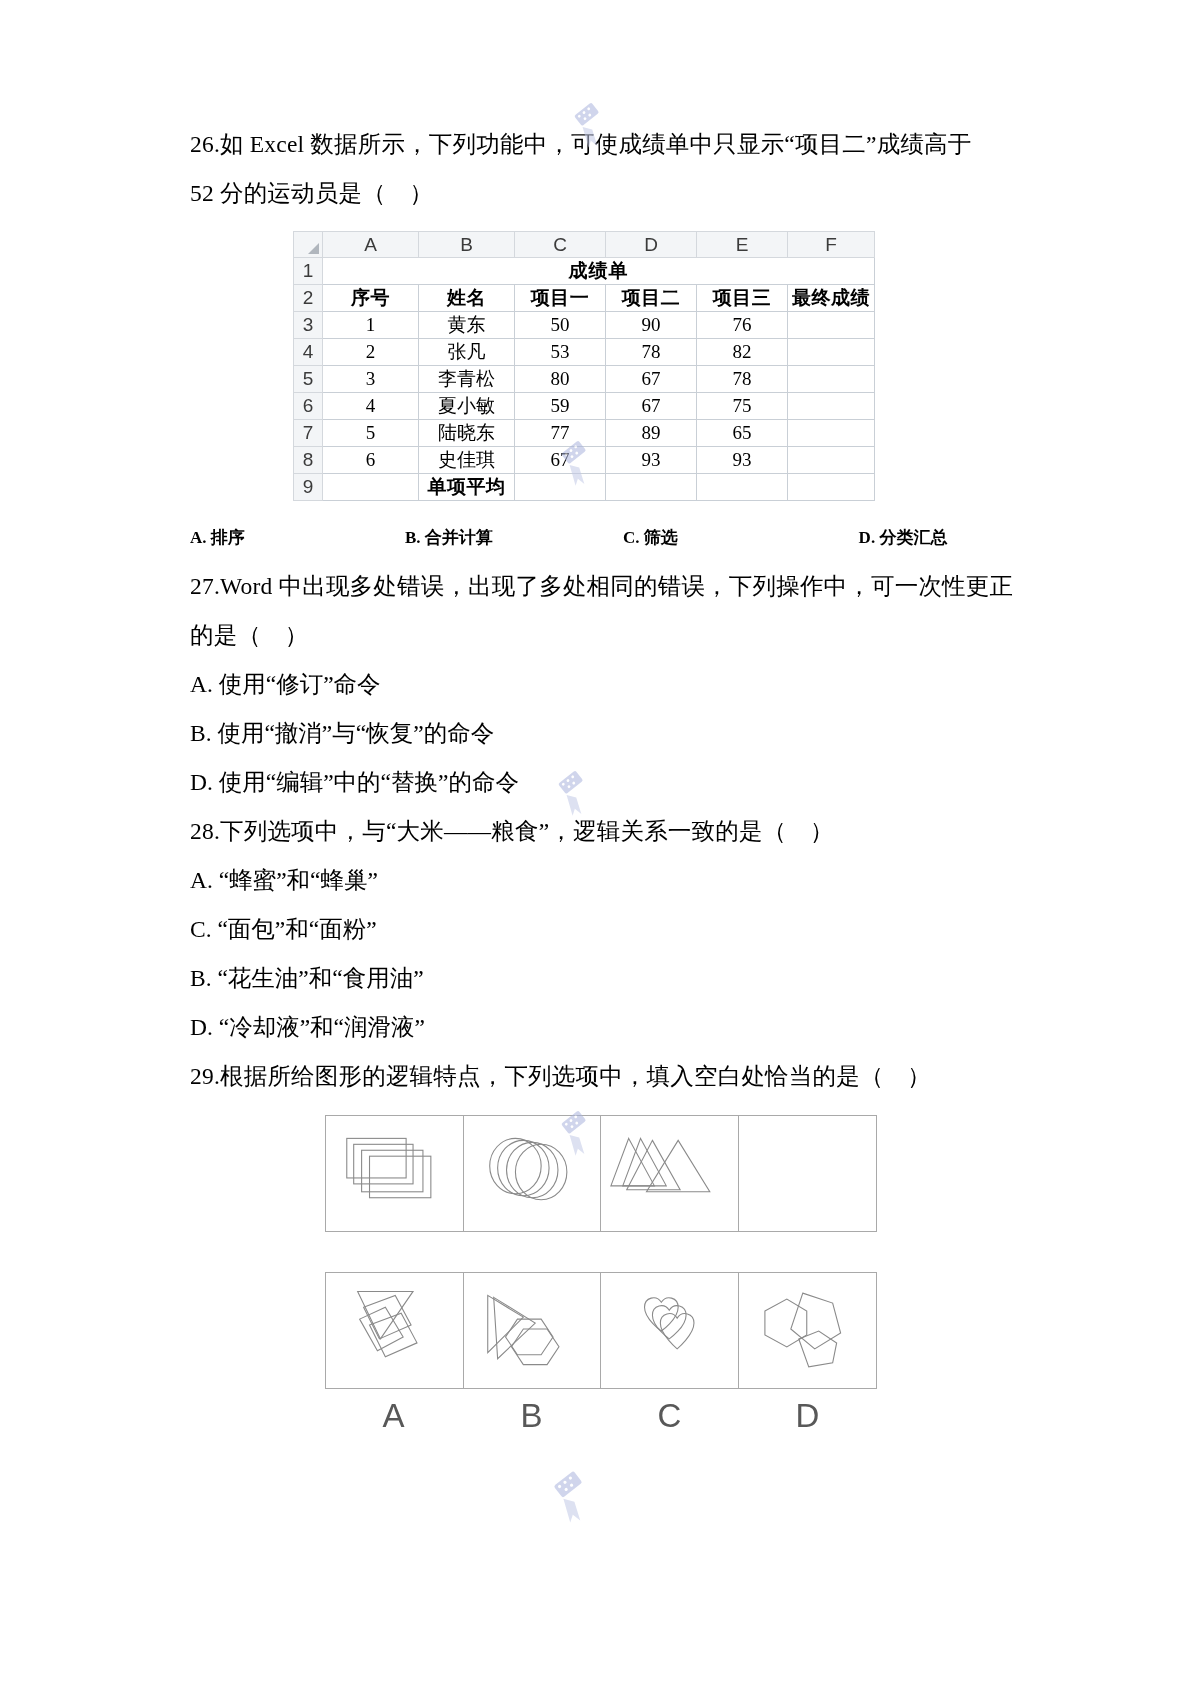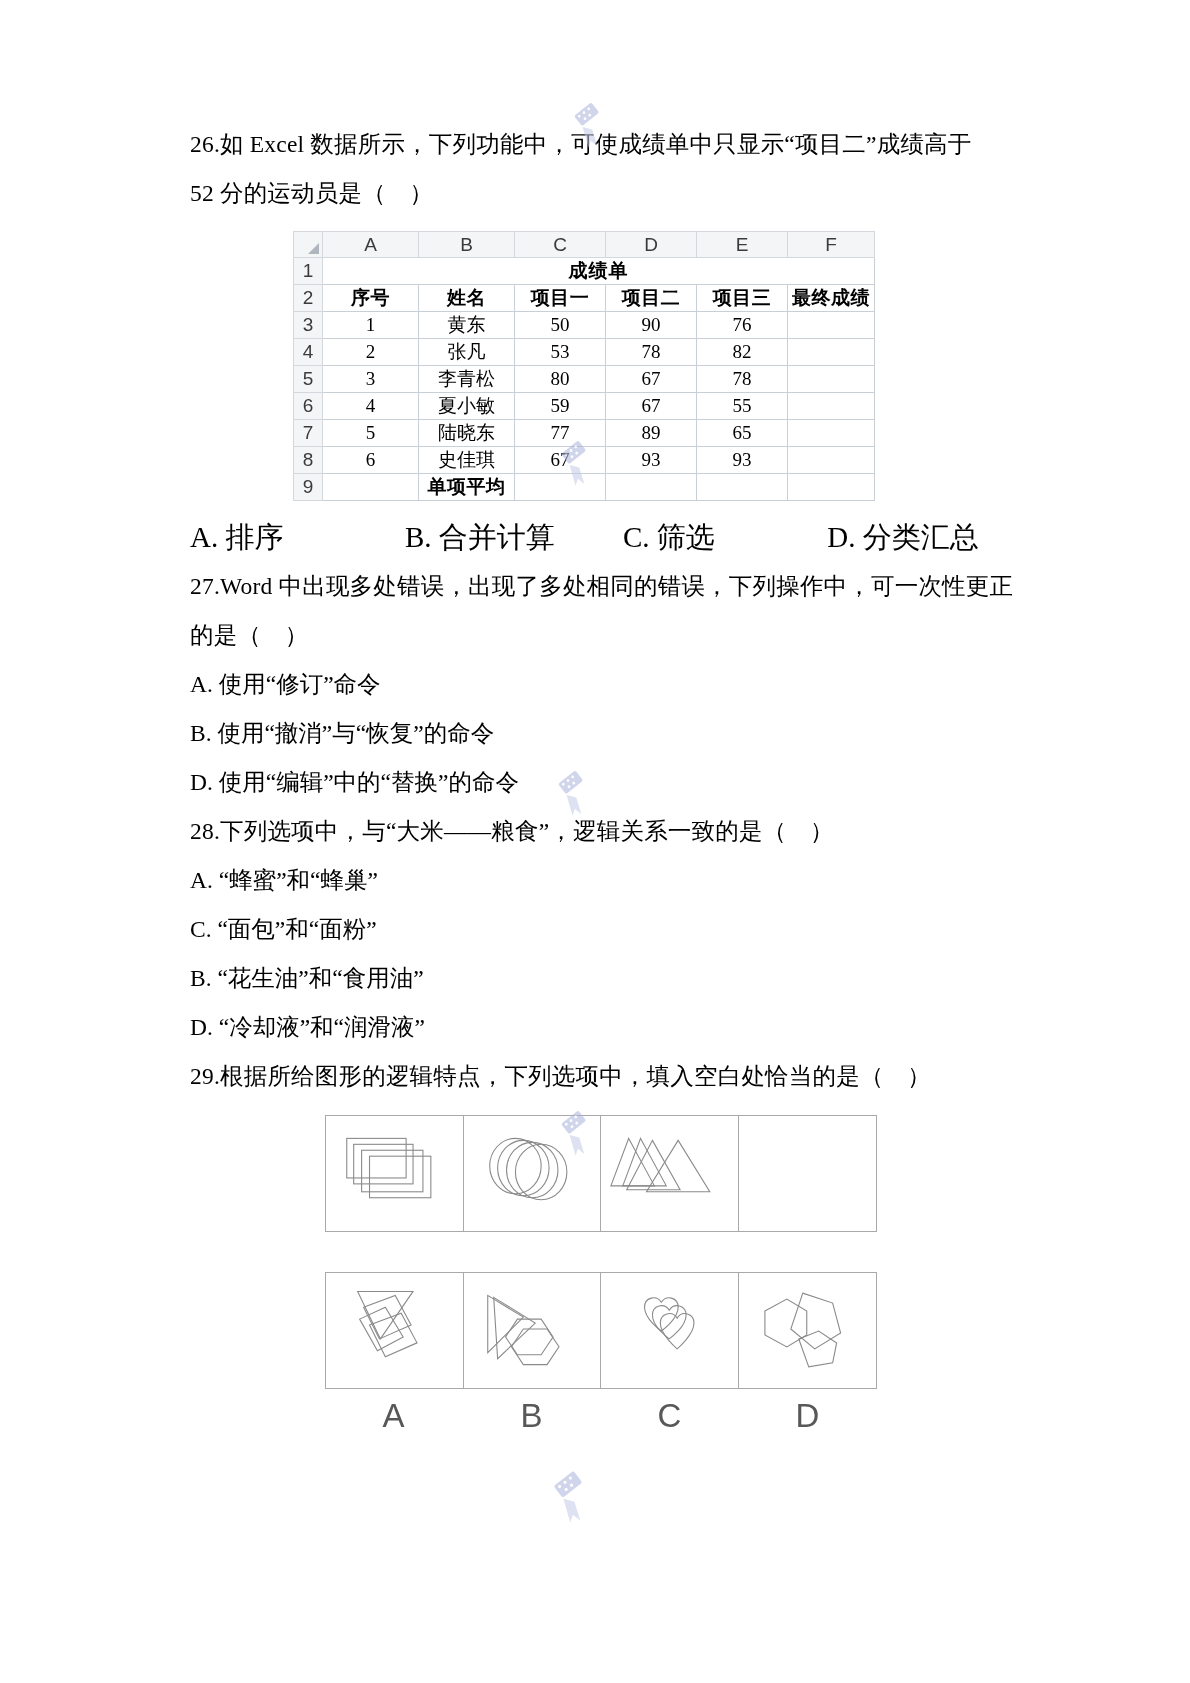--- a/index.html
+++ b/index.html
@@ -32,23 +32,24 @@
     font-size: 23.5px;
     line-height: 49px;
     letter-spacing: 0.2px;
     white-space: nowrap;
   }
   .qblock {
     margin-bottom: 0px;
   }
   .opt-row {
     display: flex;
-    font-size: 29px;
+    font-size: 17px;
     line-height: 49px;
     white-space: nowrap;
+    font-weight: bold;
   }
   .opt-row > div { }
   .opt-a { width: 215px; }
   .opt-b { width: 218px; }
   .opt-c { width: 190px; }
   .opt-d { width: 180px; text-align: center; }
 
   .opt-line {
     font-size: 23.5px;
     line-height: 49px;
@@ -243,21 +244,21 @@
           <td class="num-cell">67</td>
           <td class="num-cell">78</td>
           <td class="num-cell"></td>
         </tr>
         <tr>
           <td class="rowhdr">6</td>
           <td class="num-cell">4</td>
           <td class="name-cell">夏小敏</td>
           <td class="num-cell">59</td>
           <td class="num-cell">67</td>
-          <td class="num-cell">55</td>
+          <td class="num-cell">75</td>
           <td class="num-cell"></td>
         </tr>
         <tr>
           <td class="rowhdr">7</td>
           <td class="num-cell">5</td>
           <td class="name-cell">陆晓东</td>
           <td class="num-cell">77</td>
           <td class="num-cell">89</td>
           <td class="num-cell">65</td>
           <td class="num-cell"></td>

